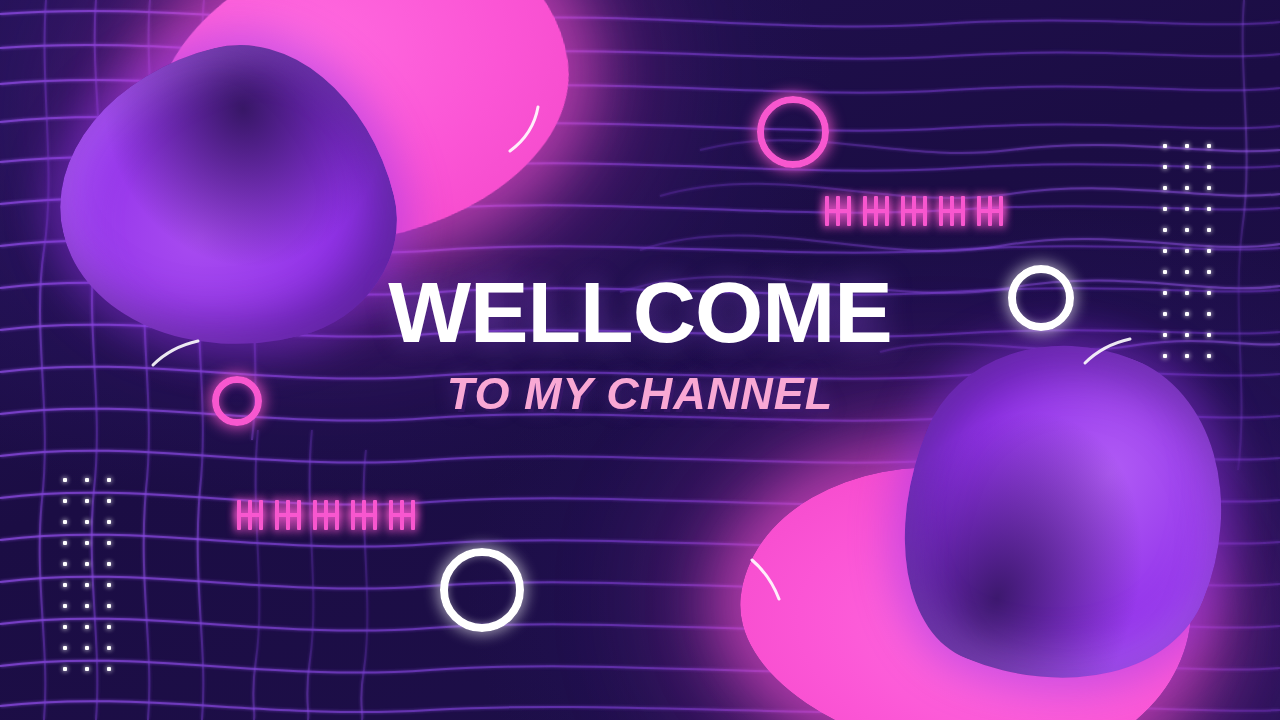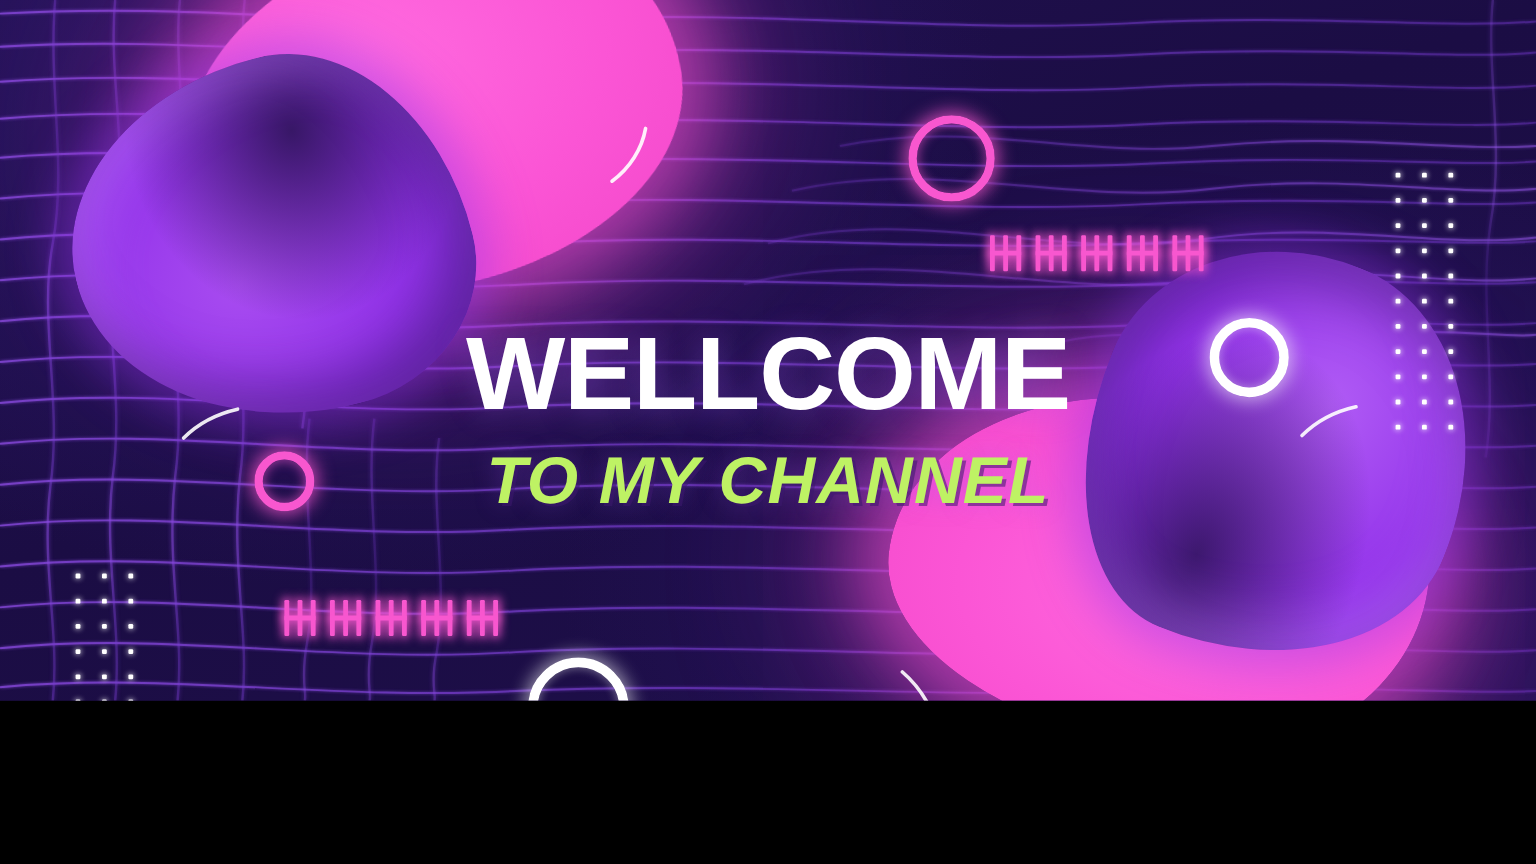--- a/index.html
+++ b/index.html
@@ -3,21 +3,21 @@
 <meta charset="utf-8">
 <style>
   html, body {
     margin: 0;
     padding: 0;
     background: #000;
   }
   #stage {
     position: relative;
     width: 1280px;
-    height: 584px;
+    height: 720px;
     overflow: hidden;
     background: #1e0f4a;
     font-family: "Liberation Sans", sans-serif;
   }
 
   
   .bg-base {
     position: absolute;
     inset: 0;
     background:
@@ -144,25 +144,25 @@
     font-family: "Liberation Sans", sans-serif;
     font-weight: bold;
     font-size: 86px;
     line-height: 0.95;
     letter-spacing: -1px;
     transform: scaleX(1.02);
     text-shadow: 0 0 26px rgba(160,90,240,0.45);
   }
   .subtitle {
     margin: 14px 0 0 0;
-    color: #bef264;
+    color: #f9a8d4;
     font-family: "Liberation Sans", sans-serif;
     font-weight: bold;
     font-style: italic;
-    font-size: 55px;
+    font-size: 45px;
     letter-spacing: 1px;
     text-shadow: 3px 3px 0 rgba(60,24,110,0.55), 0 0 20px rgba(160,90,240,0.35);
   }
 </style>
 </head>
 <body>
 
 <div id="stage">
 
   <div class="bg-base"></div>

